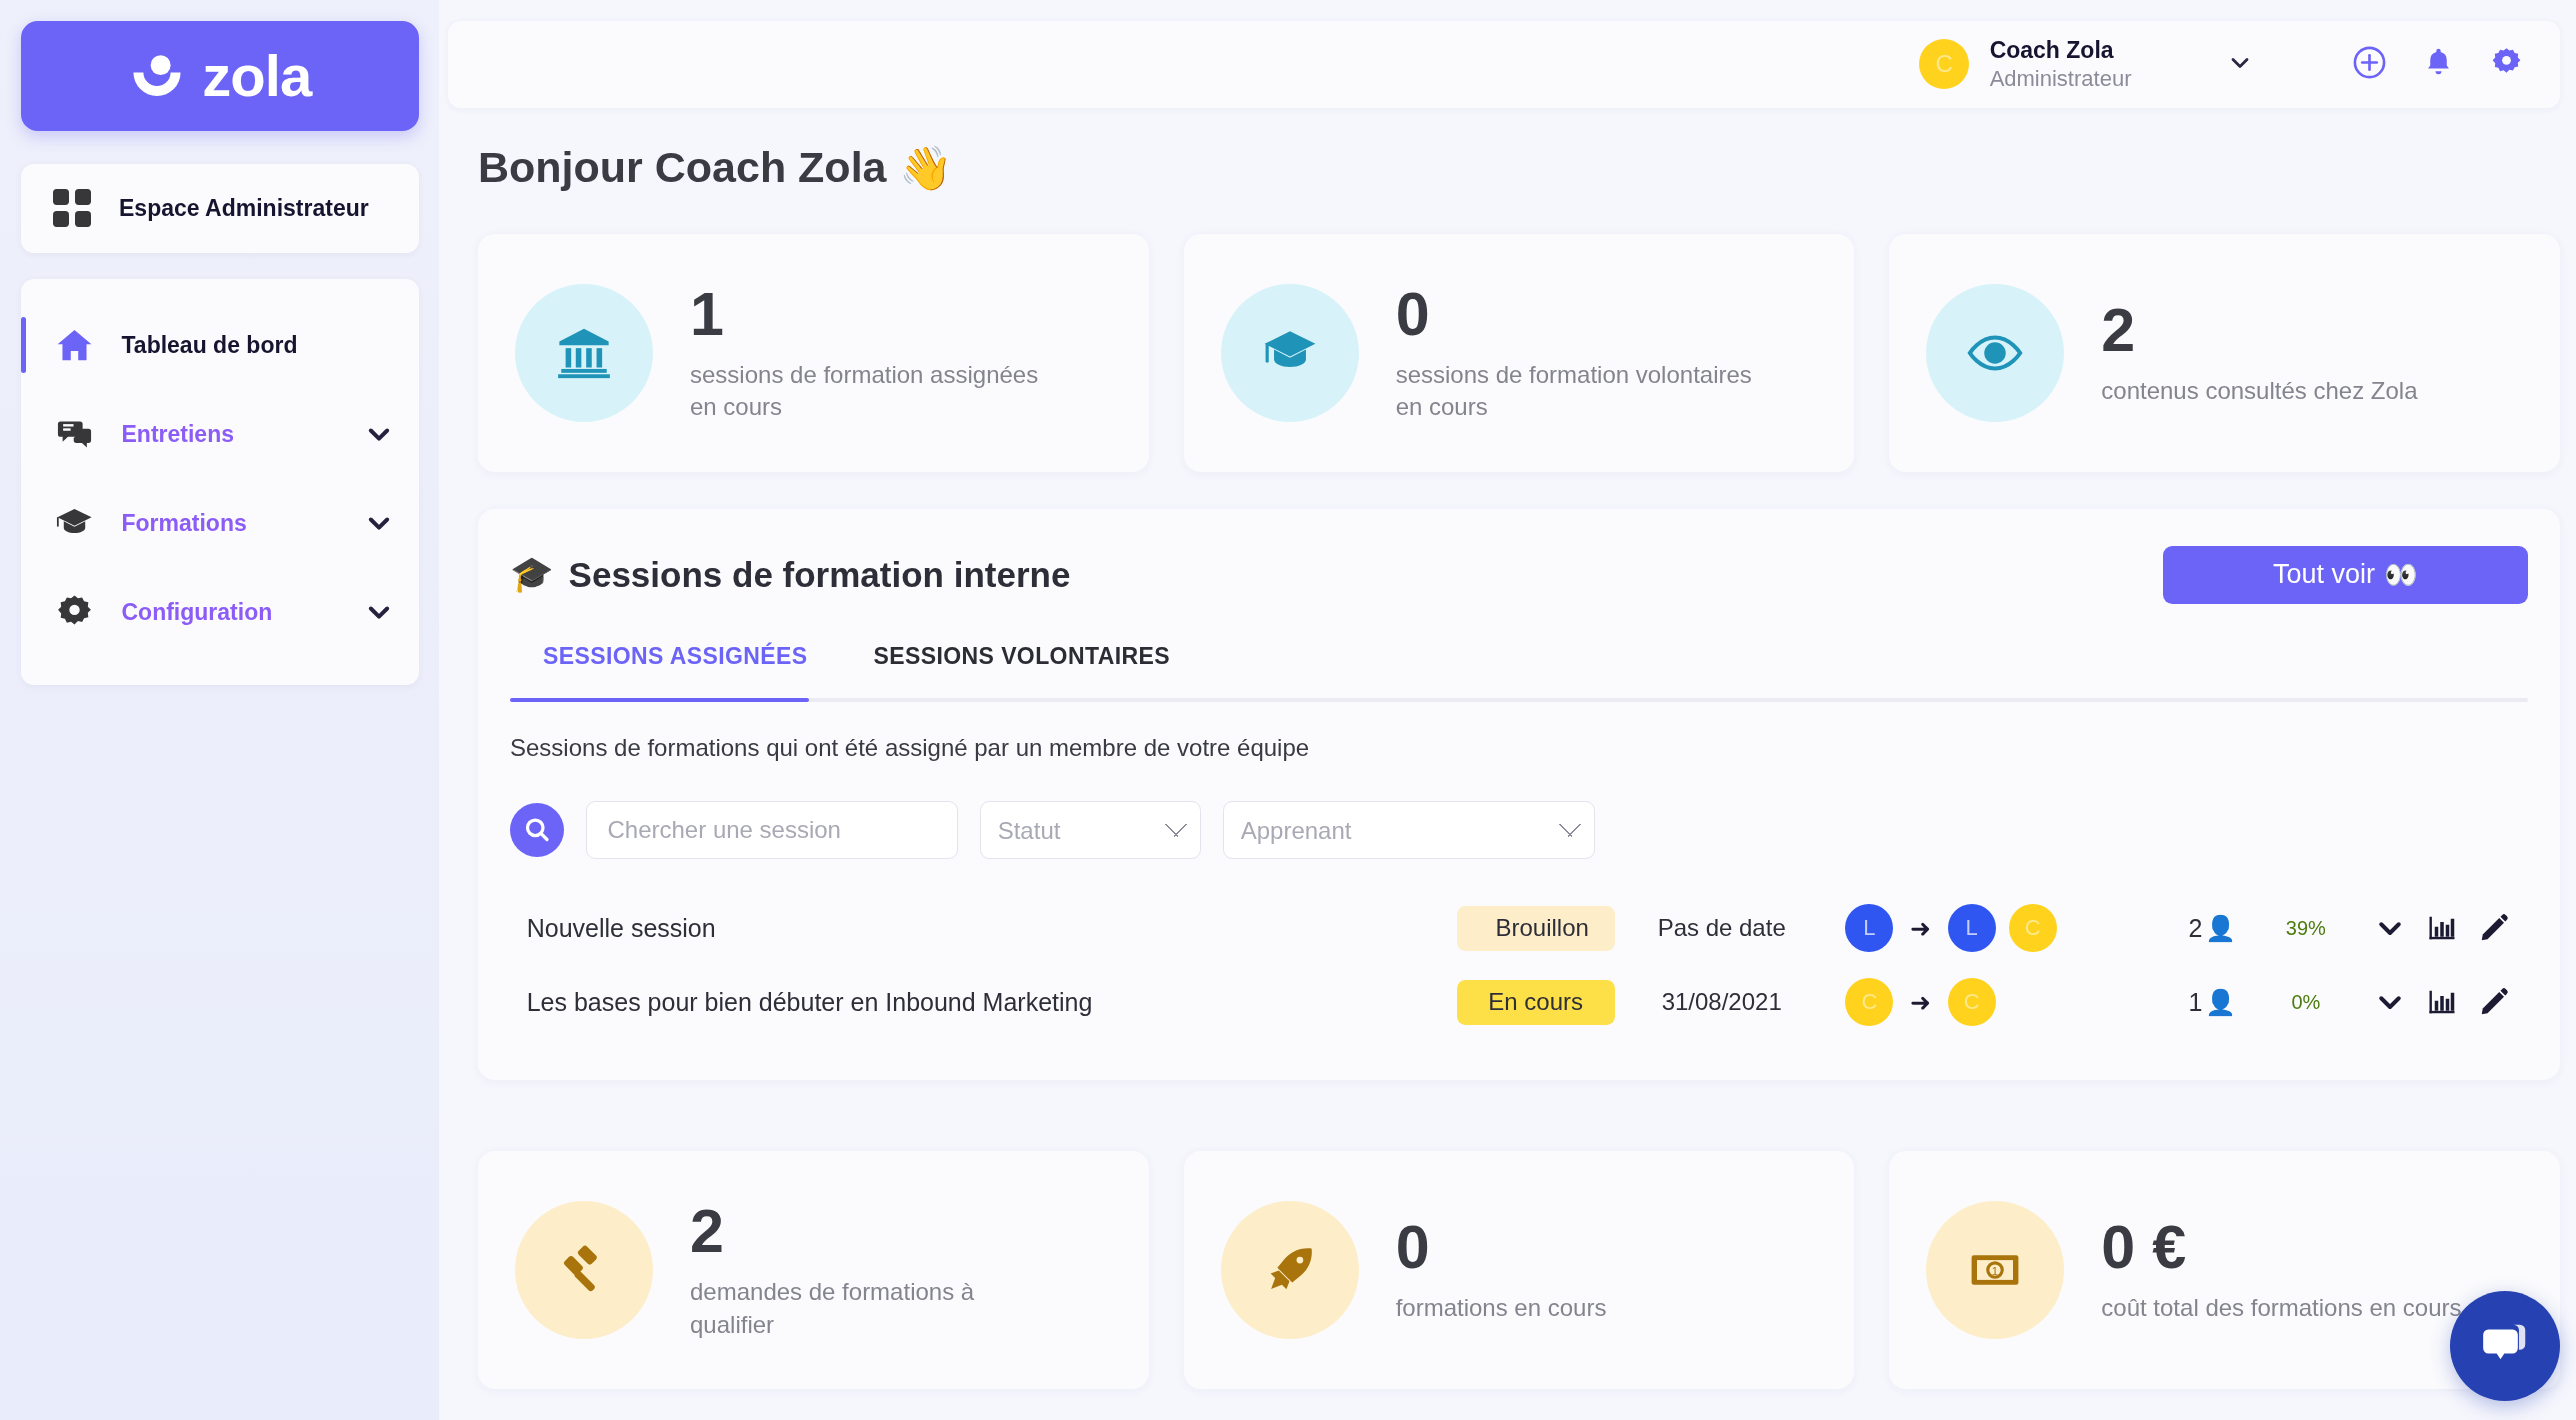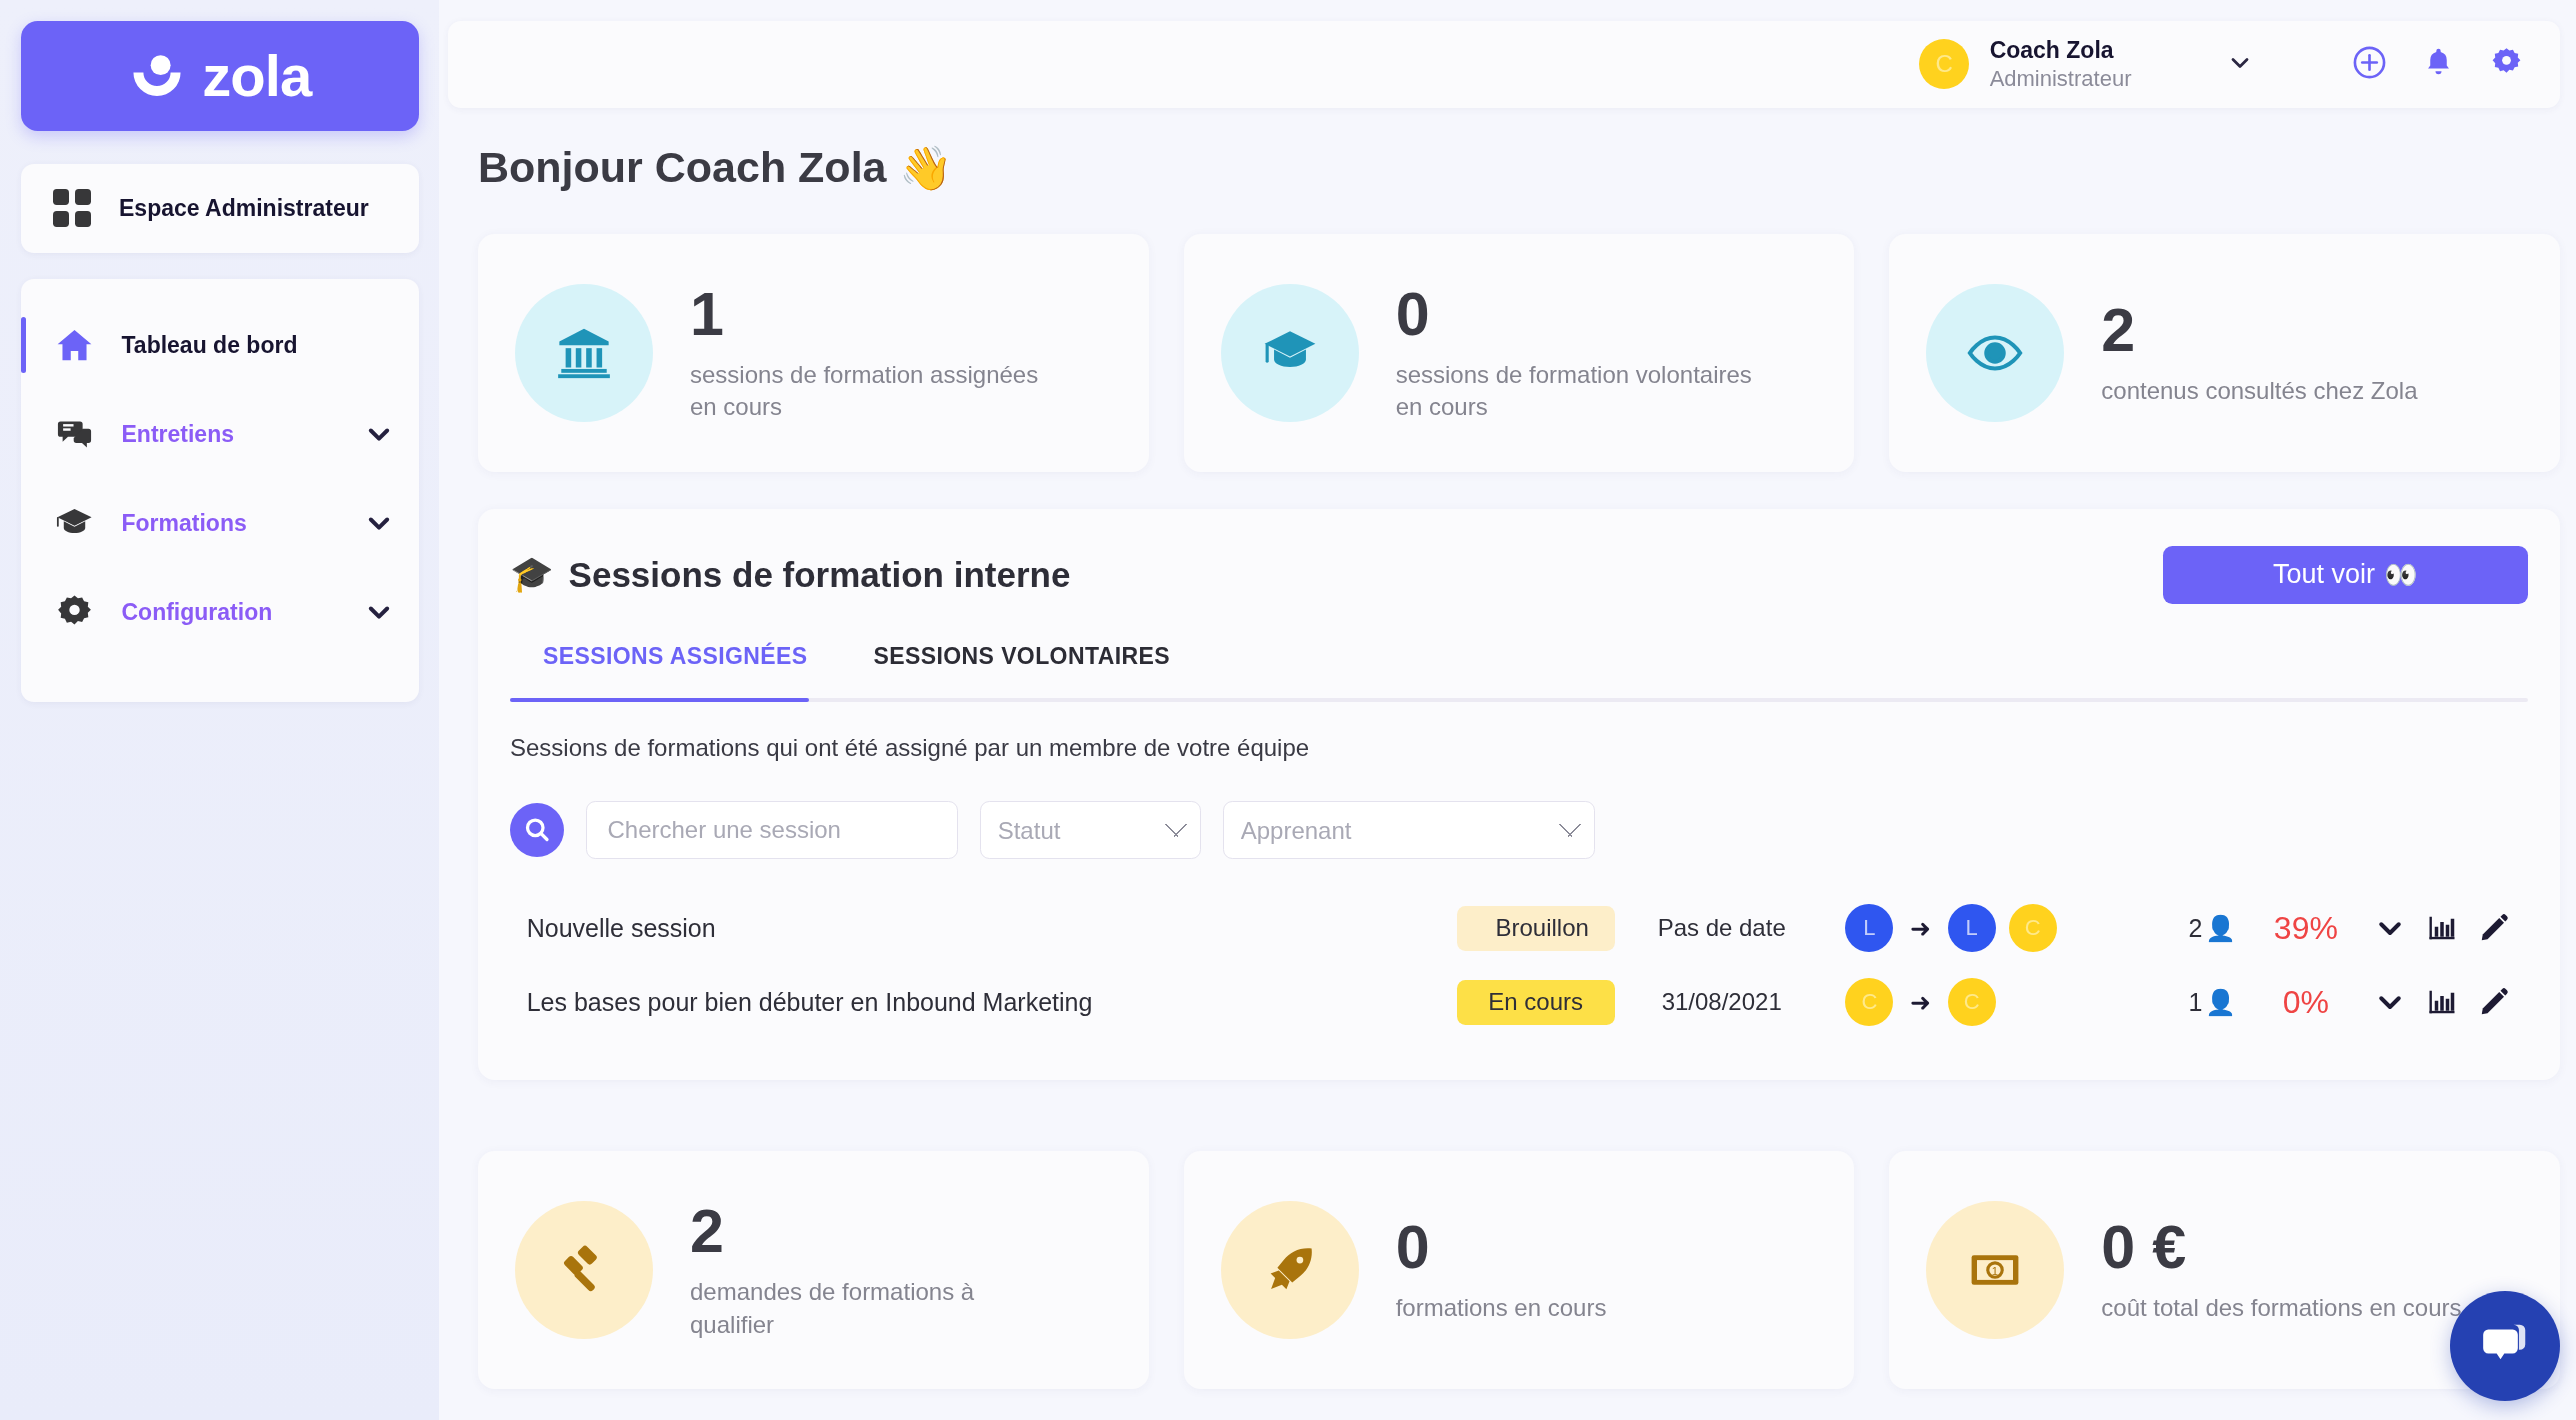--- a/index.html
+++ b/index.html
@@ -45,21 +45,21 @@
     box-shadow: 0 1.9px 6.5px rgba(60,64,120,.06);
   }
   .grid-icon { display: grid; grid-template-columns: 16px 16px; gap: 6.5px; }
   .grid-icon i { display: block; width: 16px; height: 16px; background: #373739; border-radius: 3.7px; }
   .admin-label { font-size: 23px; font-weight: 700; color: #171430; }
 
   .nav-card {
     margin-top: 26px;
     background: #fbfbfd;
     border-radius: 13px;
-    padding: 22px 0 45px 0;
+    padding: 22px 0 28px 0;
     box-shadow: 0 1.9px 6.5px rgba(60,64,120,.06);
   }
   .nav-item {
     display: flex; align-items: center;
     height: 89px;
     padding: 0 26px 0 32px;
     position: relative;
     gap: 26px;
     cursor: pointer;
   }
@@ -209,21 +209,21 @@
   .av-group { display: flex; align-items: center; gap: 13px; margin-left: 16.7px; width: 242px; }
   .av {
     width: 48px; height: 48px; border-radius: 50%;
     display: flex; align-items: center; justify-content: center;
     font-size: 22px;
   }
   .av-blue { background: #2f56f0; color: #c3cdfb; }
   .av-yellow { background: #ffd21e; color: #ffe98a; }
   .arrow { font-size: 25px; color: #1d1a33; margin: 0 3.7px; }
   .learners { font-size: 25px; color: #2e2e38; width: 149px; text-align: right; display: flex; justify-content: flex-end; align-items: center; gap: 2.8px; }
-  .pct { font-size: 32px; color: #ef4444; width: 139px; text-align: center; }
+  .pct { font-size: 20px; color: #4d7c0f; width: 139px; text-align: center; }
   .row-actions { display: flex; align-items: center; gap: 22px; margin-left: auto; }
   .act { cursor: pointer; display: flex; align-items: center; font-size: 25px; color: #1d1a33; }
 
   .bottom-row { margin-bottom: 0; }
 
   .chat-fab {
     position: absolute; right: 39px; bottom: 20.5px;
     width: 110px; height: 110px; border-radius: 50%;
     background: #2541b2; color: #fff;
     display: flex; align-items: center; justify-content: center;

